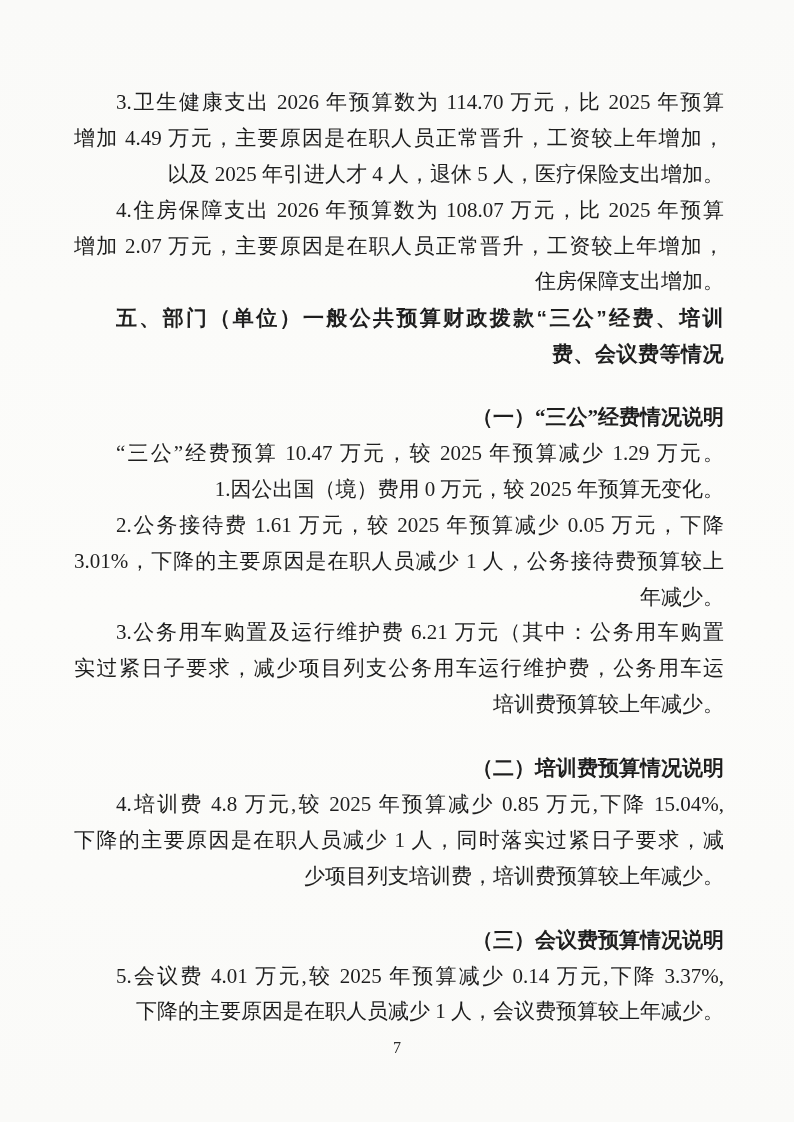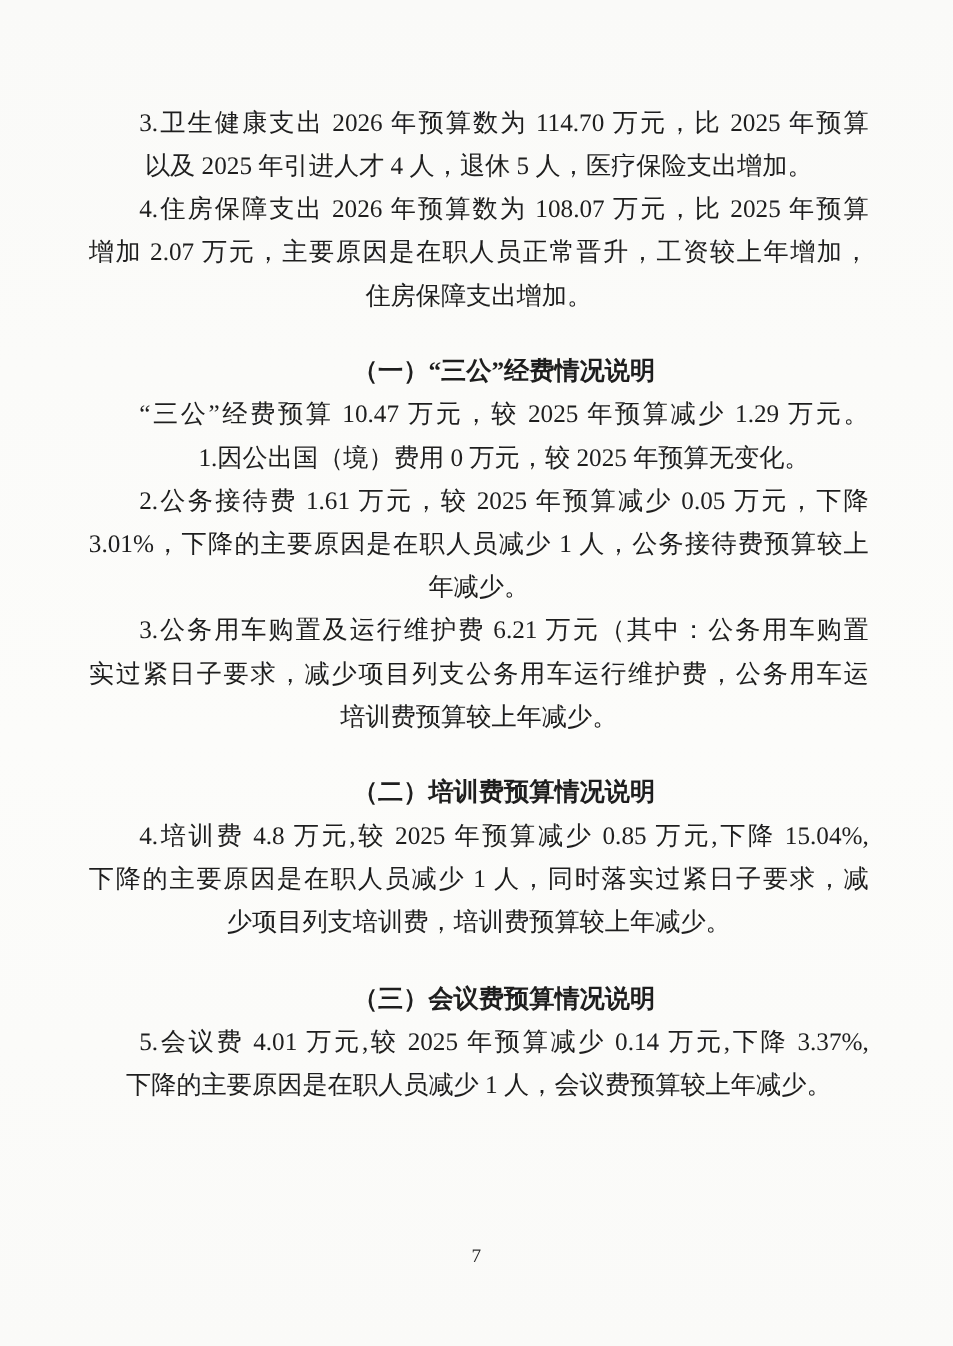--- a/index.html
+++ b/index.html
@@ -20,21 +20,21 @@
   .content {
     position: absolute;
     top: 85px;
     left: 74px;
     width: 650px;
   }
   .line {
     height: 35.9px;
     line-height: 35.9px;
     font-size: 21px;
-    text-align: center;
+    text-align: right;
     overflow: hidden;
     white-space: nowrap;
   }
   .line.fill {
     text-align: justify;
     text-align-last: justify;
   }
   .line.indent {
     padding-left: 42px;
   }
@@ -62,29 +62,34 @@
   }
 </style>
 </head>
 <body>
 
 <div class="page">
   <div class="content">
 
     <div class="block paragraph">
       <div class="line indent fill">3.卫生健康支出 2026 年预算数为 114.70 万元，比 2025 年预算</div>
+      <div class="line fill">增加 4.49 万元，主要原因是在职人员正常晋升，工资较上年增加，</div>
       <div class="line">以及 2025 年引进人才 4 人，退休 5 人，医疗保险支出增加。</div>
     </div>
 
     <div class="block paragraph">
       <div class="line indent fill">4.住房保障支出 2026 年预算数为 108.07 万元，比 2025 年预算</div>
       <div class="line fill">增加 2.07 万元，主要原因是在职人员正常晋升，工资较上年增加，</div>
       <div class="line">住房保障支出增加。</div>
     </div>
 
+    <div class="block heading">
+      <div class="line indent fill">五、部门（单位）一般公共预算财政拨款“三公”经费、培训</div>
+      <div class="line">费、会议费等情况</div>
+    </div>
 
     <div class="block subheading">
       <div class="line indent">（一）“三公”经费情况说明</div>
     </div>
 
     <div class="block paragraph">
       <div class="line indent fill">“三公”经费预算 10.47 万元，较 2025 年预算减少 1.29 万元。</div>
     </div>
 
     <div class="block paragraph">

